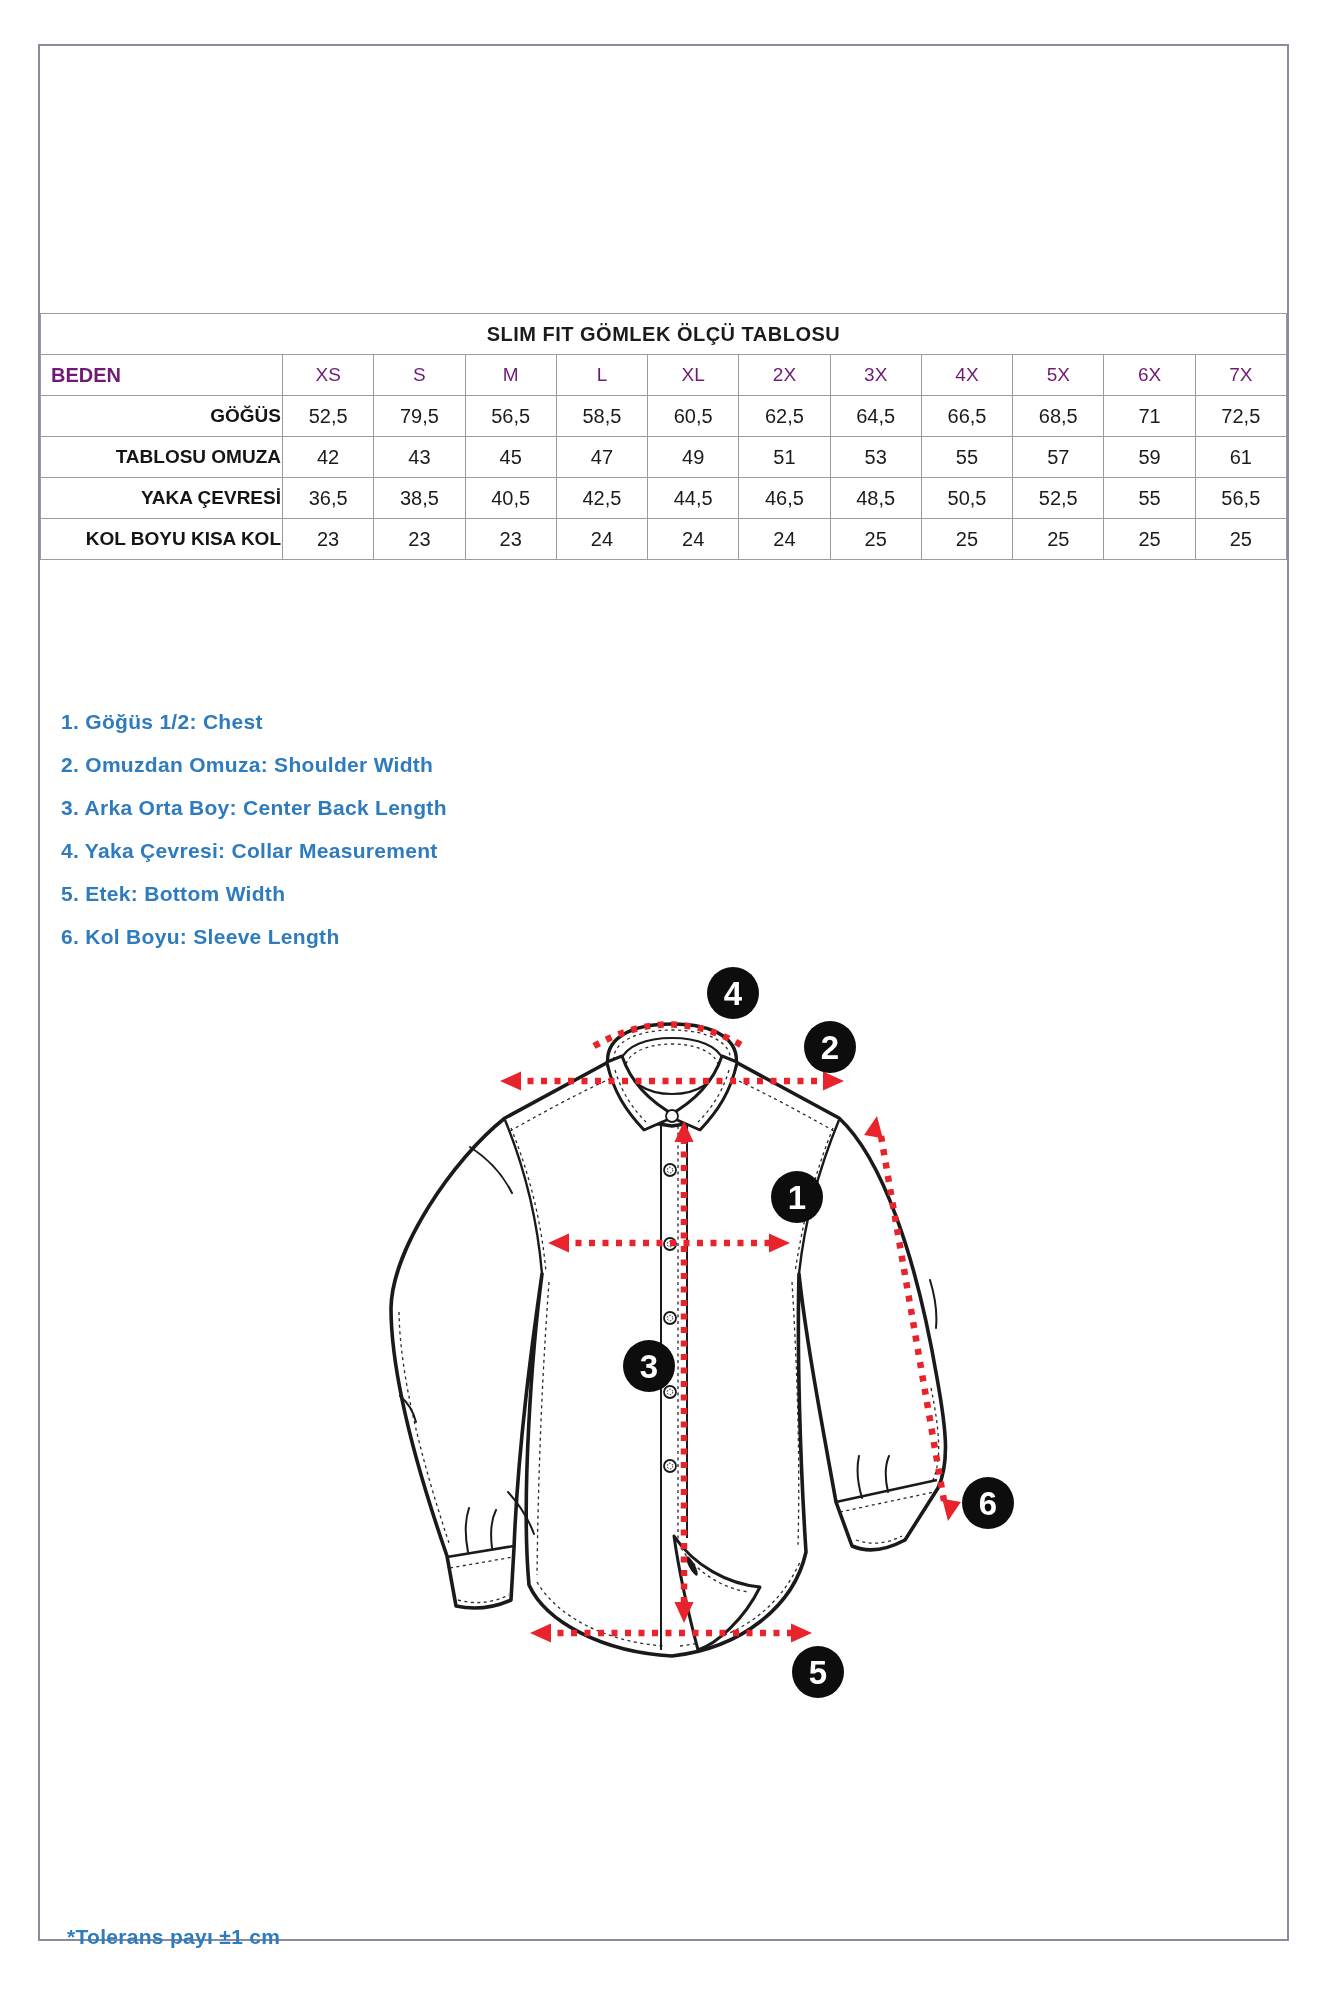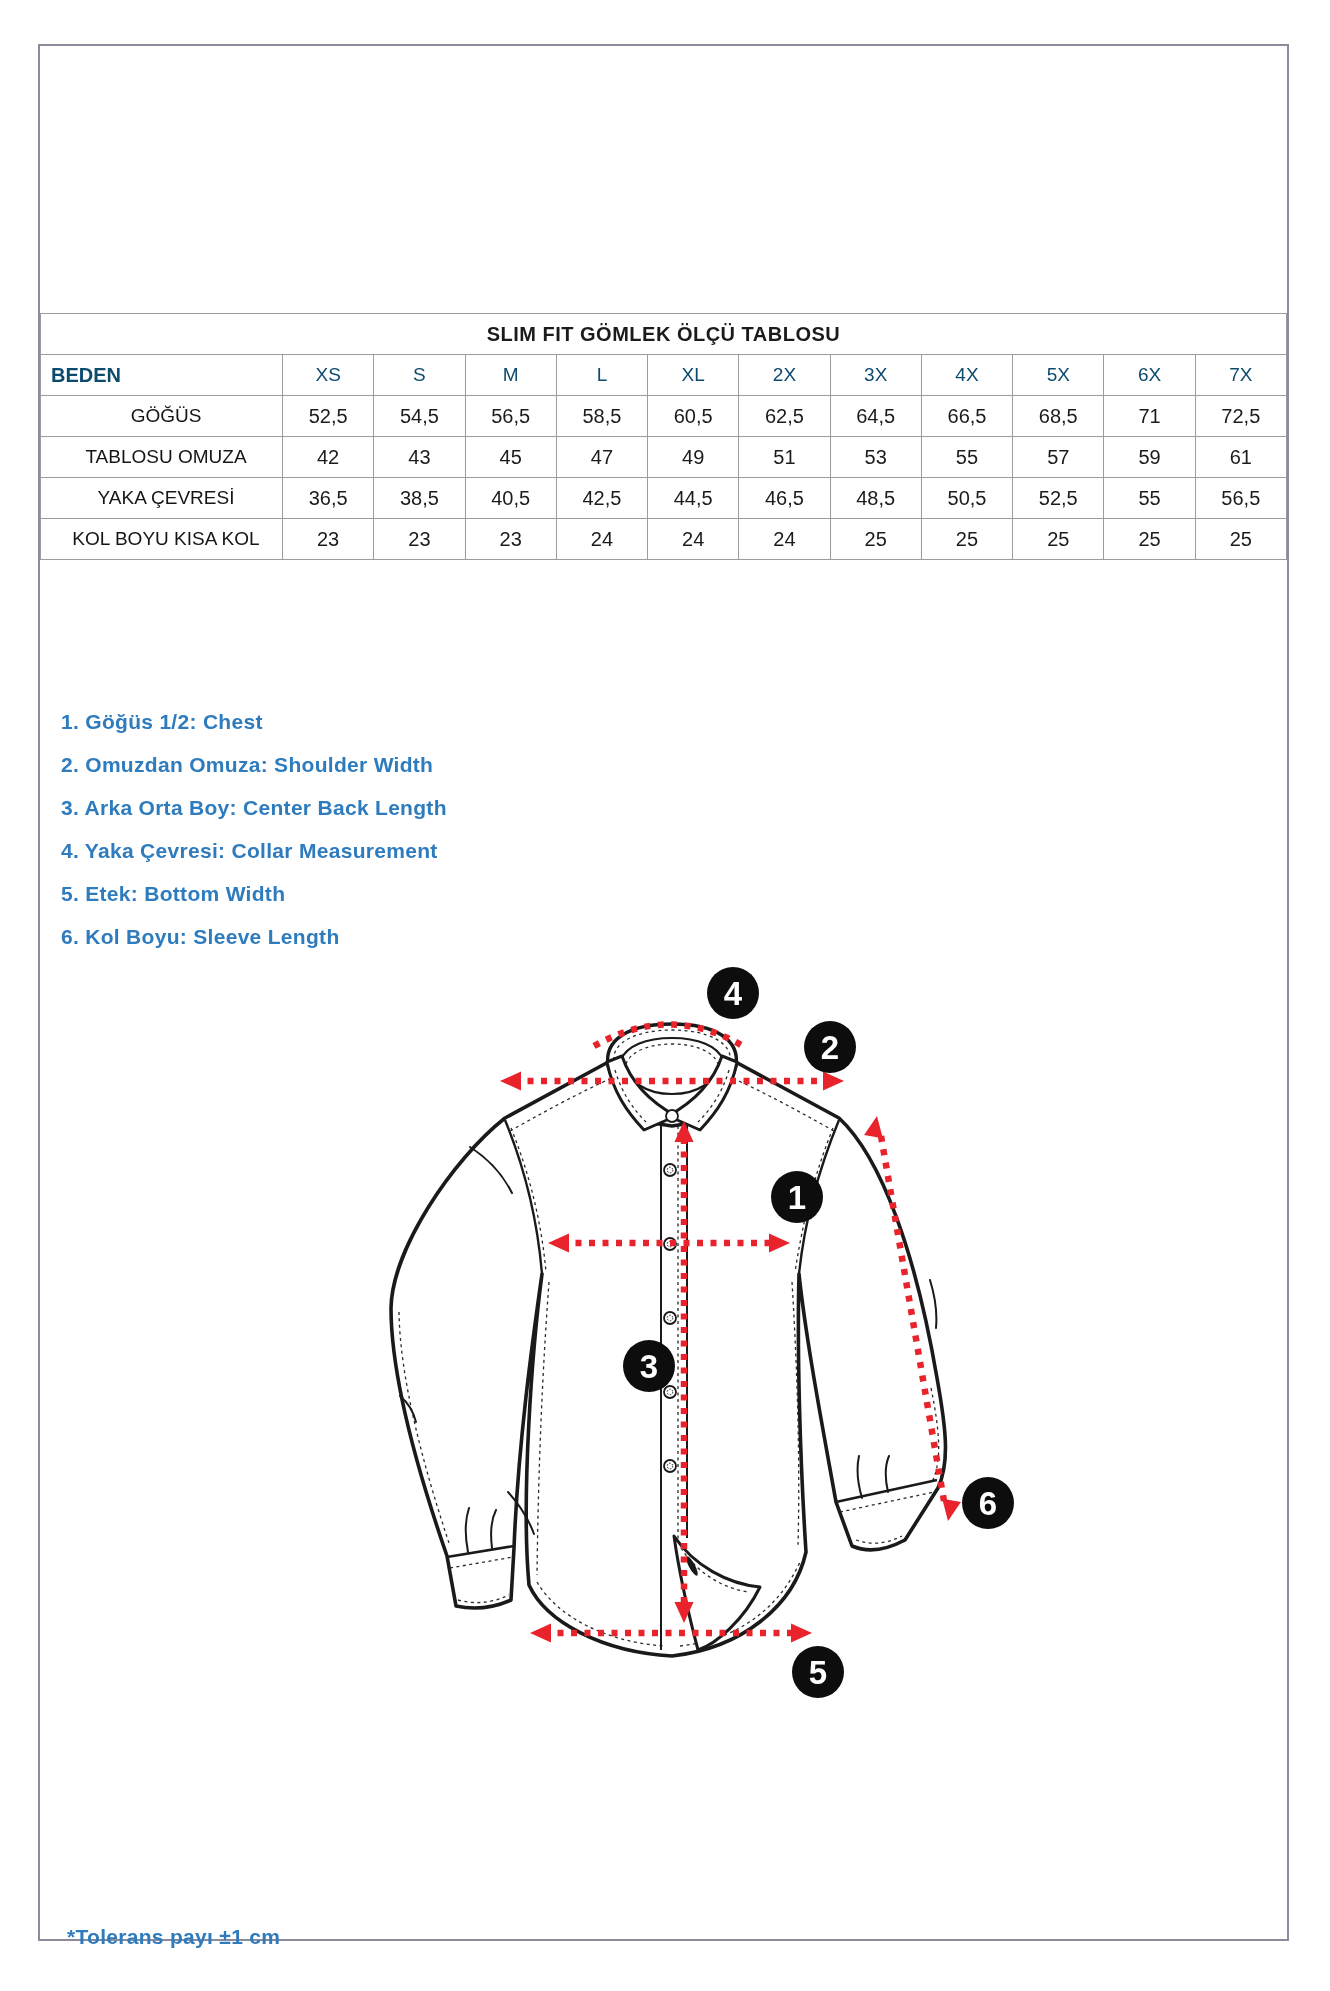--- a/index.html
+++ b/index.html
@@ -8,23 +8,23 @@
   .frame{position:absolute;left:38px;top:44px;width:1251px;height:1897px;
          border:2px solid var(--frame-gray,#8b8b9b);box-sizing:border-box;}
 
   
   .size-table{position:absolute;left:40px;top:313px;width:1247px;
               border-collapse:collapse;table-layout:fixed;background:#fff;}
   .size-table td,.size-table th{border:1px solid var(--table-border,#9c9c9c);
               font-family:"Liberation Sans",sans-serif;}
   .tbl-title{height:46px;color:var(--accent-blue,#2e7bbe);font-size:27px;font-weight:700;
              text-align:center;letter-spacing:.5px;}
-  .size-table thead th{height:38px;font-size:19px;font-weight:400;text-align:center;color:#0c4a6e;}
+  .size-table thead th{height:38px;font-size:19px;font-weight:400;text-align:center;color:#701a75;}
   .size-table thead th.label-col{font-weight:700;text-align:left;padding-left:10px;font-size:20px;}
-  .size-table tbody th{height:38px;font-weight:400;text-align:center;padding-left:10px;
+  .size-table tbody th{height:38px;font-weight:700;text-align:right;padding-left:10px;
                        font-size:19px;color:#151515;white-space:nowrap;}
   .size-table td{height:38px;font-size:20px;text-align:center;color:#1b1b1b;}
   col.label{width:242px;}
 
   
   .legend{position:absolute;left:45px;top:694px;list-style:none;margin:16px;padding:0;}
   .legend li{color:var(--accent-blue,#2e7bbe);font-size:21px;font-weight:600;
              margin-bottom:19px;letter-spacing:.3px;}
 
   
@@ -80,21 +80,21 @@
           <th>4X</th>
           <th>5X</th>
           <th>6X</th>
           <th>7X</th>
         </tr>
     </thead>
     <tbody id="table-body">
         <tr>
           <th>GÖĞÜS</th>
           <td>52,5</td>
-          <td>54,5</td>
+          <td>79,5</td>
           <td>56,5</td>
           <td>58,5</td>
           <td>60,5</td>
           <td>62,5</td>
           <td>64,5</td>
           <td>66,5</td>
           <td>68,5</td>
           <td>71</td>
           <td>72,5</td>
         </tr>

